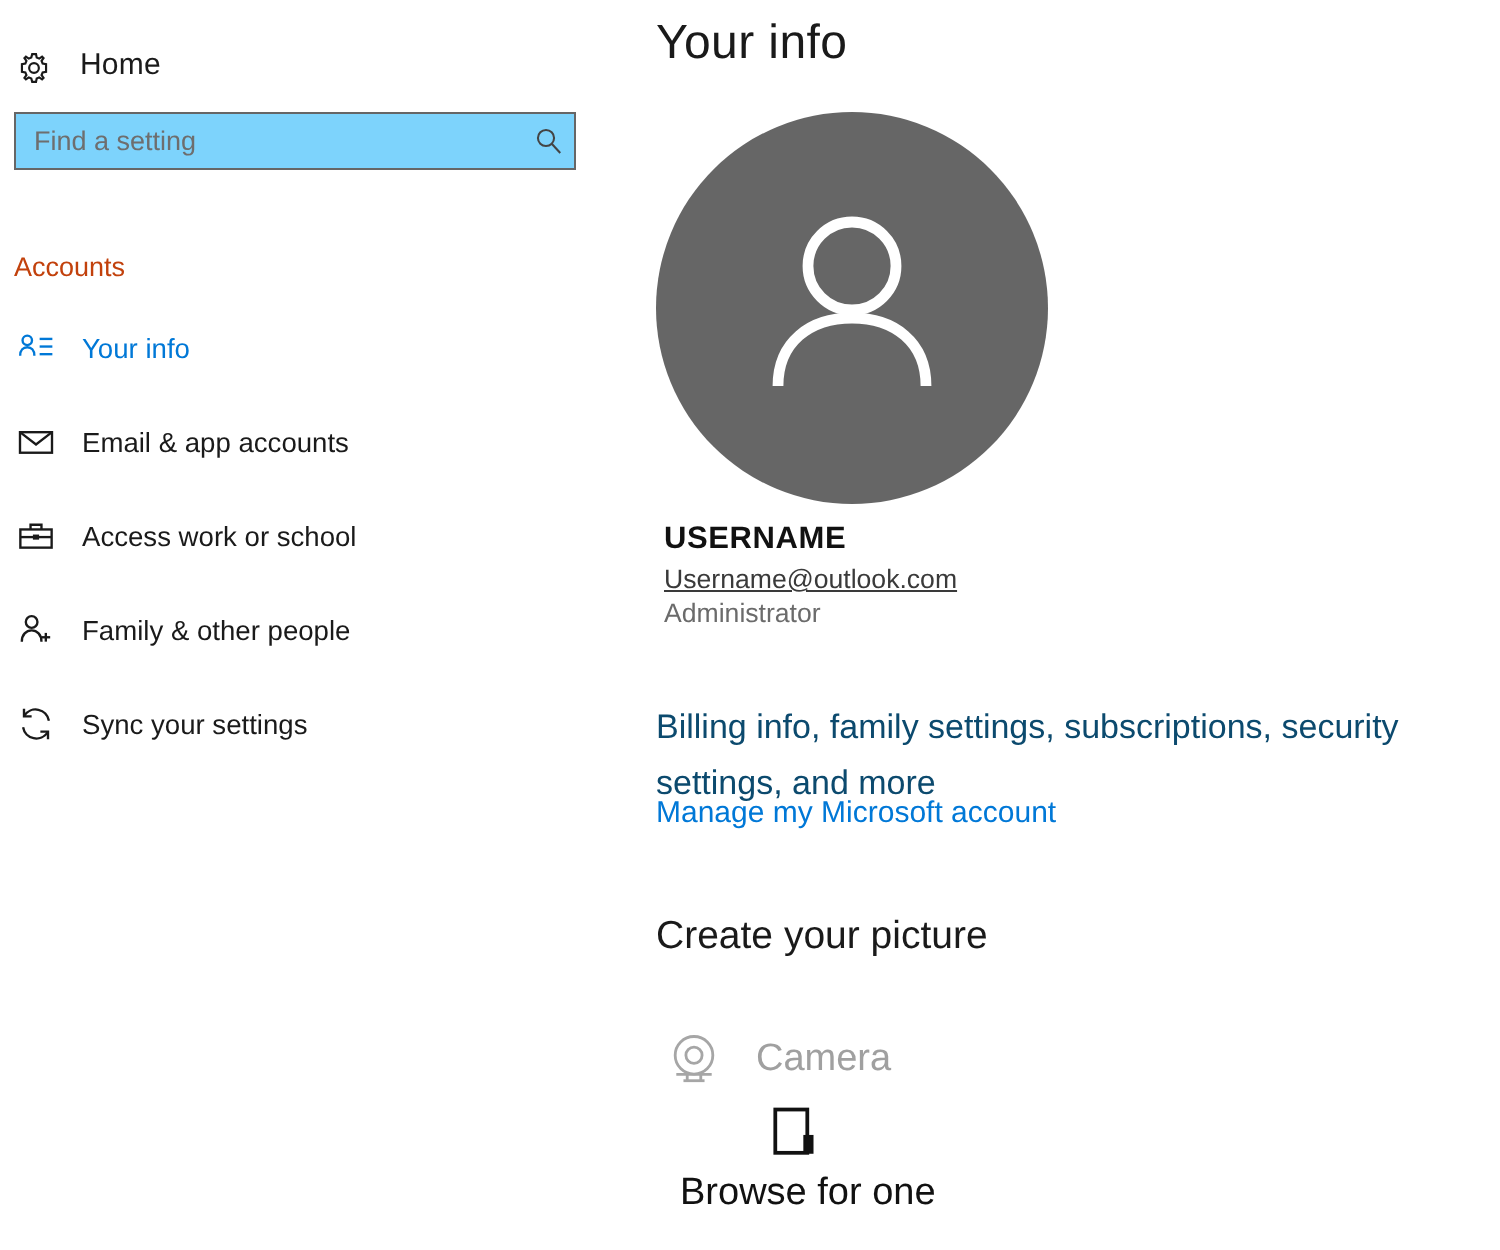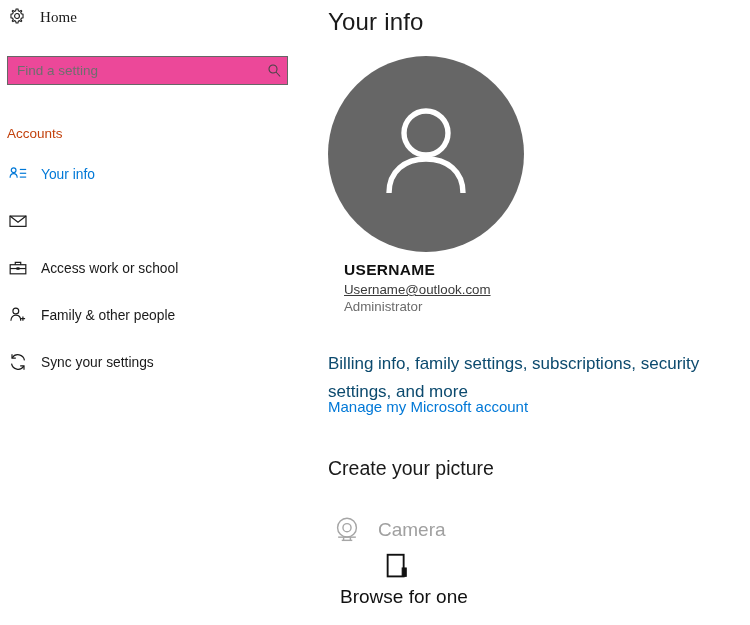--- a/index.html
+++ b/index.html
@@ -25,47 +25,46 @@
     left: 0;
     top: 0;
     width: 300px;
     height: 625px;
     background: #ffffff;
   }
 
   .home-row {
     position: absolute;
     left: 7px;
-    top: 0;
-    display: flex;
-    align-items: flex-end;
+    top: 24px;
+    display: flex;
+    align-items: flex-start;
     height: 26px;
     cursor: default;
-    font-family: Liberation Serif, serif;
   }
   .home-icon {
     width: 20px; height: 20px;
     display: flex; align-items: center; justify-content: center;
     color: #1a1a1a;
   }
   .home-label {
     margin-left: 13px;
     font-size: 15px;
     color: #1a1a1a;
     letter-spacing: .1px;
   }
 
   .search-box {
     position: absolute;
     left: 7px;
     top: 56px;
     width: 281px;
     height: 29px;
     border: 1px solid #666666;
-    background: #ec4899;
+    background: #7dd3fc;
     display: flex;
     align-items: center;
   }
   .search-input {
     border: 0;
     outline: 0;
     background: transparent;
     flex: 1;
     height: 100%;
     padding: 0 6px 0 9px;
@@ -145,21 +144,21 @@
     height: 196px;
     border-radius: 50%;
     background: #666666;
     display: flex;
     align-items: center;
     justify-content: center;
   }
 
   .identity {
     position: absolute;
-    left: 44px;
+    left: 32px;
     top: 260px;
     width: 400px;
   }
   .id-name {
     font-size: 15.5px;
     font-weight: bold;
     color: #111111;
     letter-spacing: .3px;
     line-height: 19px;
   }
@@ -274,20 +273,21 @@
         <span class="lbl">Your info</span>
       </div>
 
       <div class="nav-item">
         <span class="ico">
           <svg width="20" height="20" viewBox="0 0 22 22" fill="none" stroke="currentColor" stroke-width="1.3">
             <rect x="2.2" y="5.6" width="17.6" height="11.3"></rect>
             <path d="M2.2 5.6 L11 12.4 L19.8 5.6"></path>
           </svg>
         </span>
+        <span class="lbl">Email &amp; app accounts</span>
       </div>
 
 
       <div class="nav-item">
         <span class="ico">
           <svg width="20" height="20" viewBox="0 0 22 22" fill="none" stroke="currentColor" stroke-width="1.3">
             <rect x="2.4" y="7.4" width="17.2" height="10"></rect>
             <path d="M8 7.4 L8 4.8 L14 4.8 L14 7.4"></path>
             <line x1="2.4" y1="11.6" x2="19.6" y2="11.6"></line>
             <rect x="9.3" y="10.2" width="3.4" height="2.8" fill="currentColor" stroke="none"></rect>

